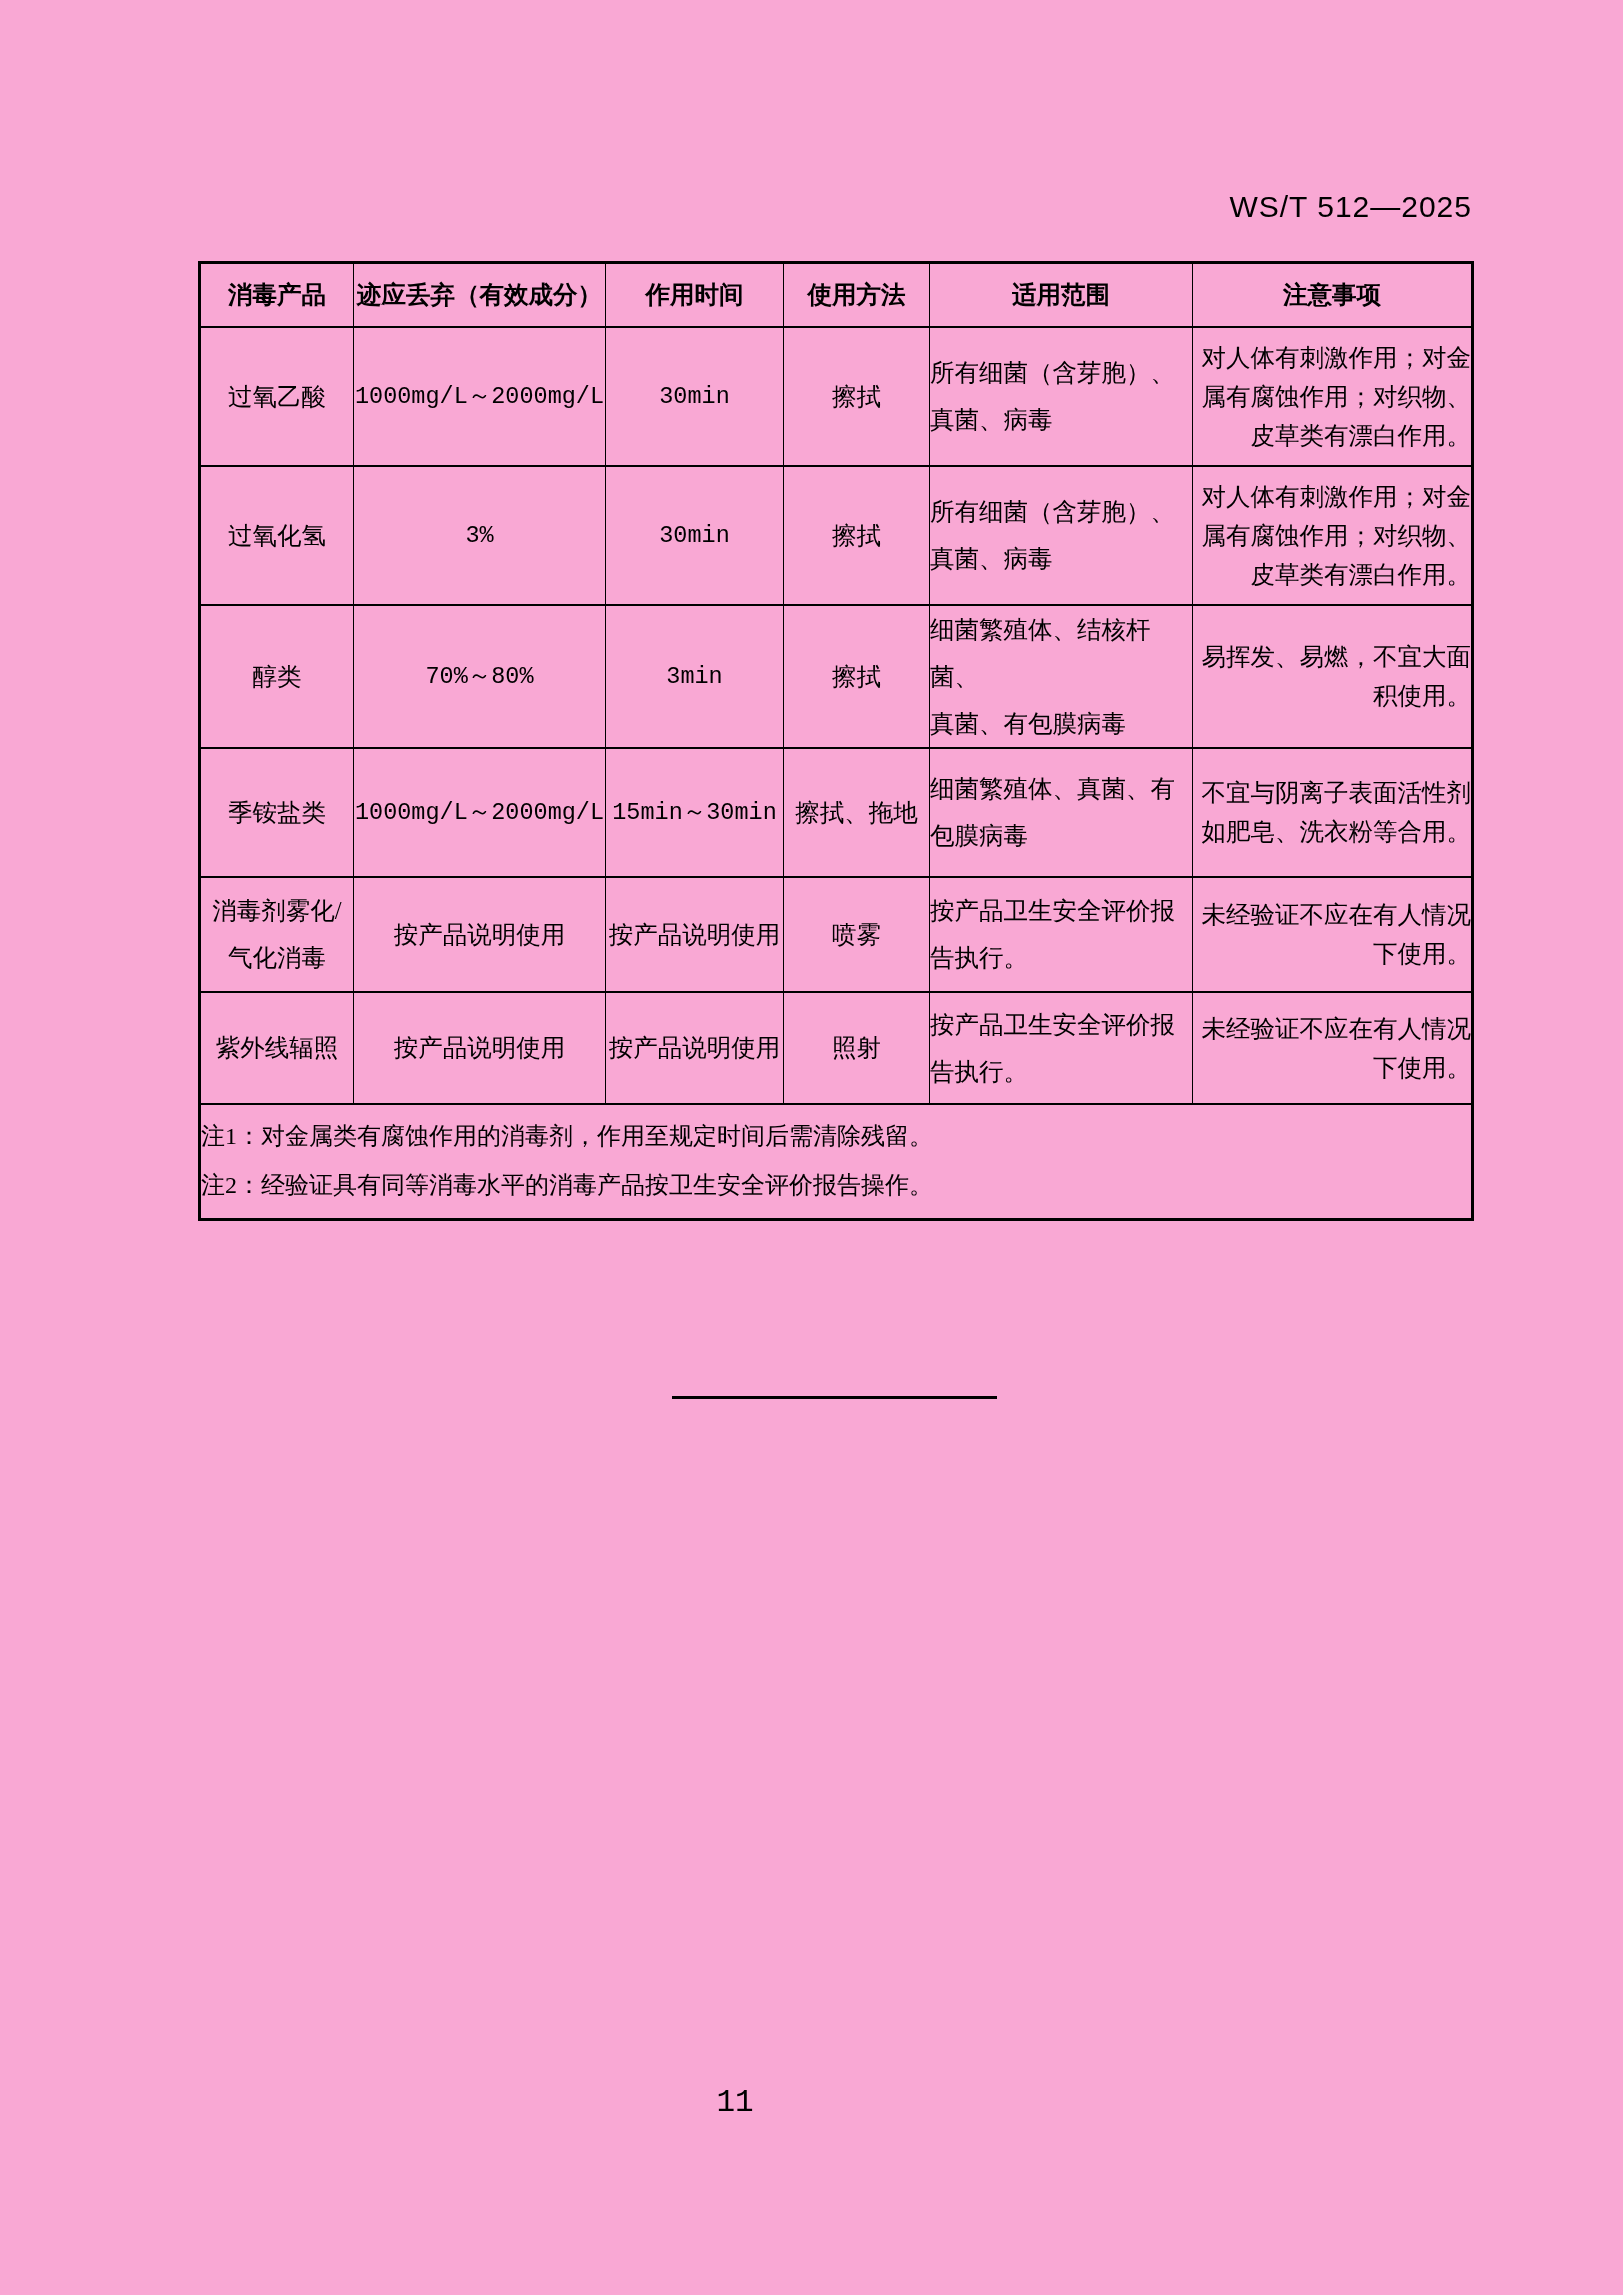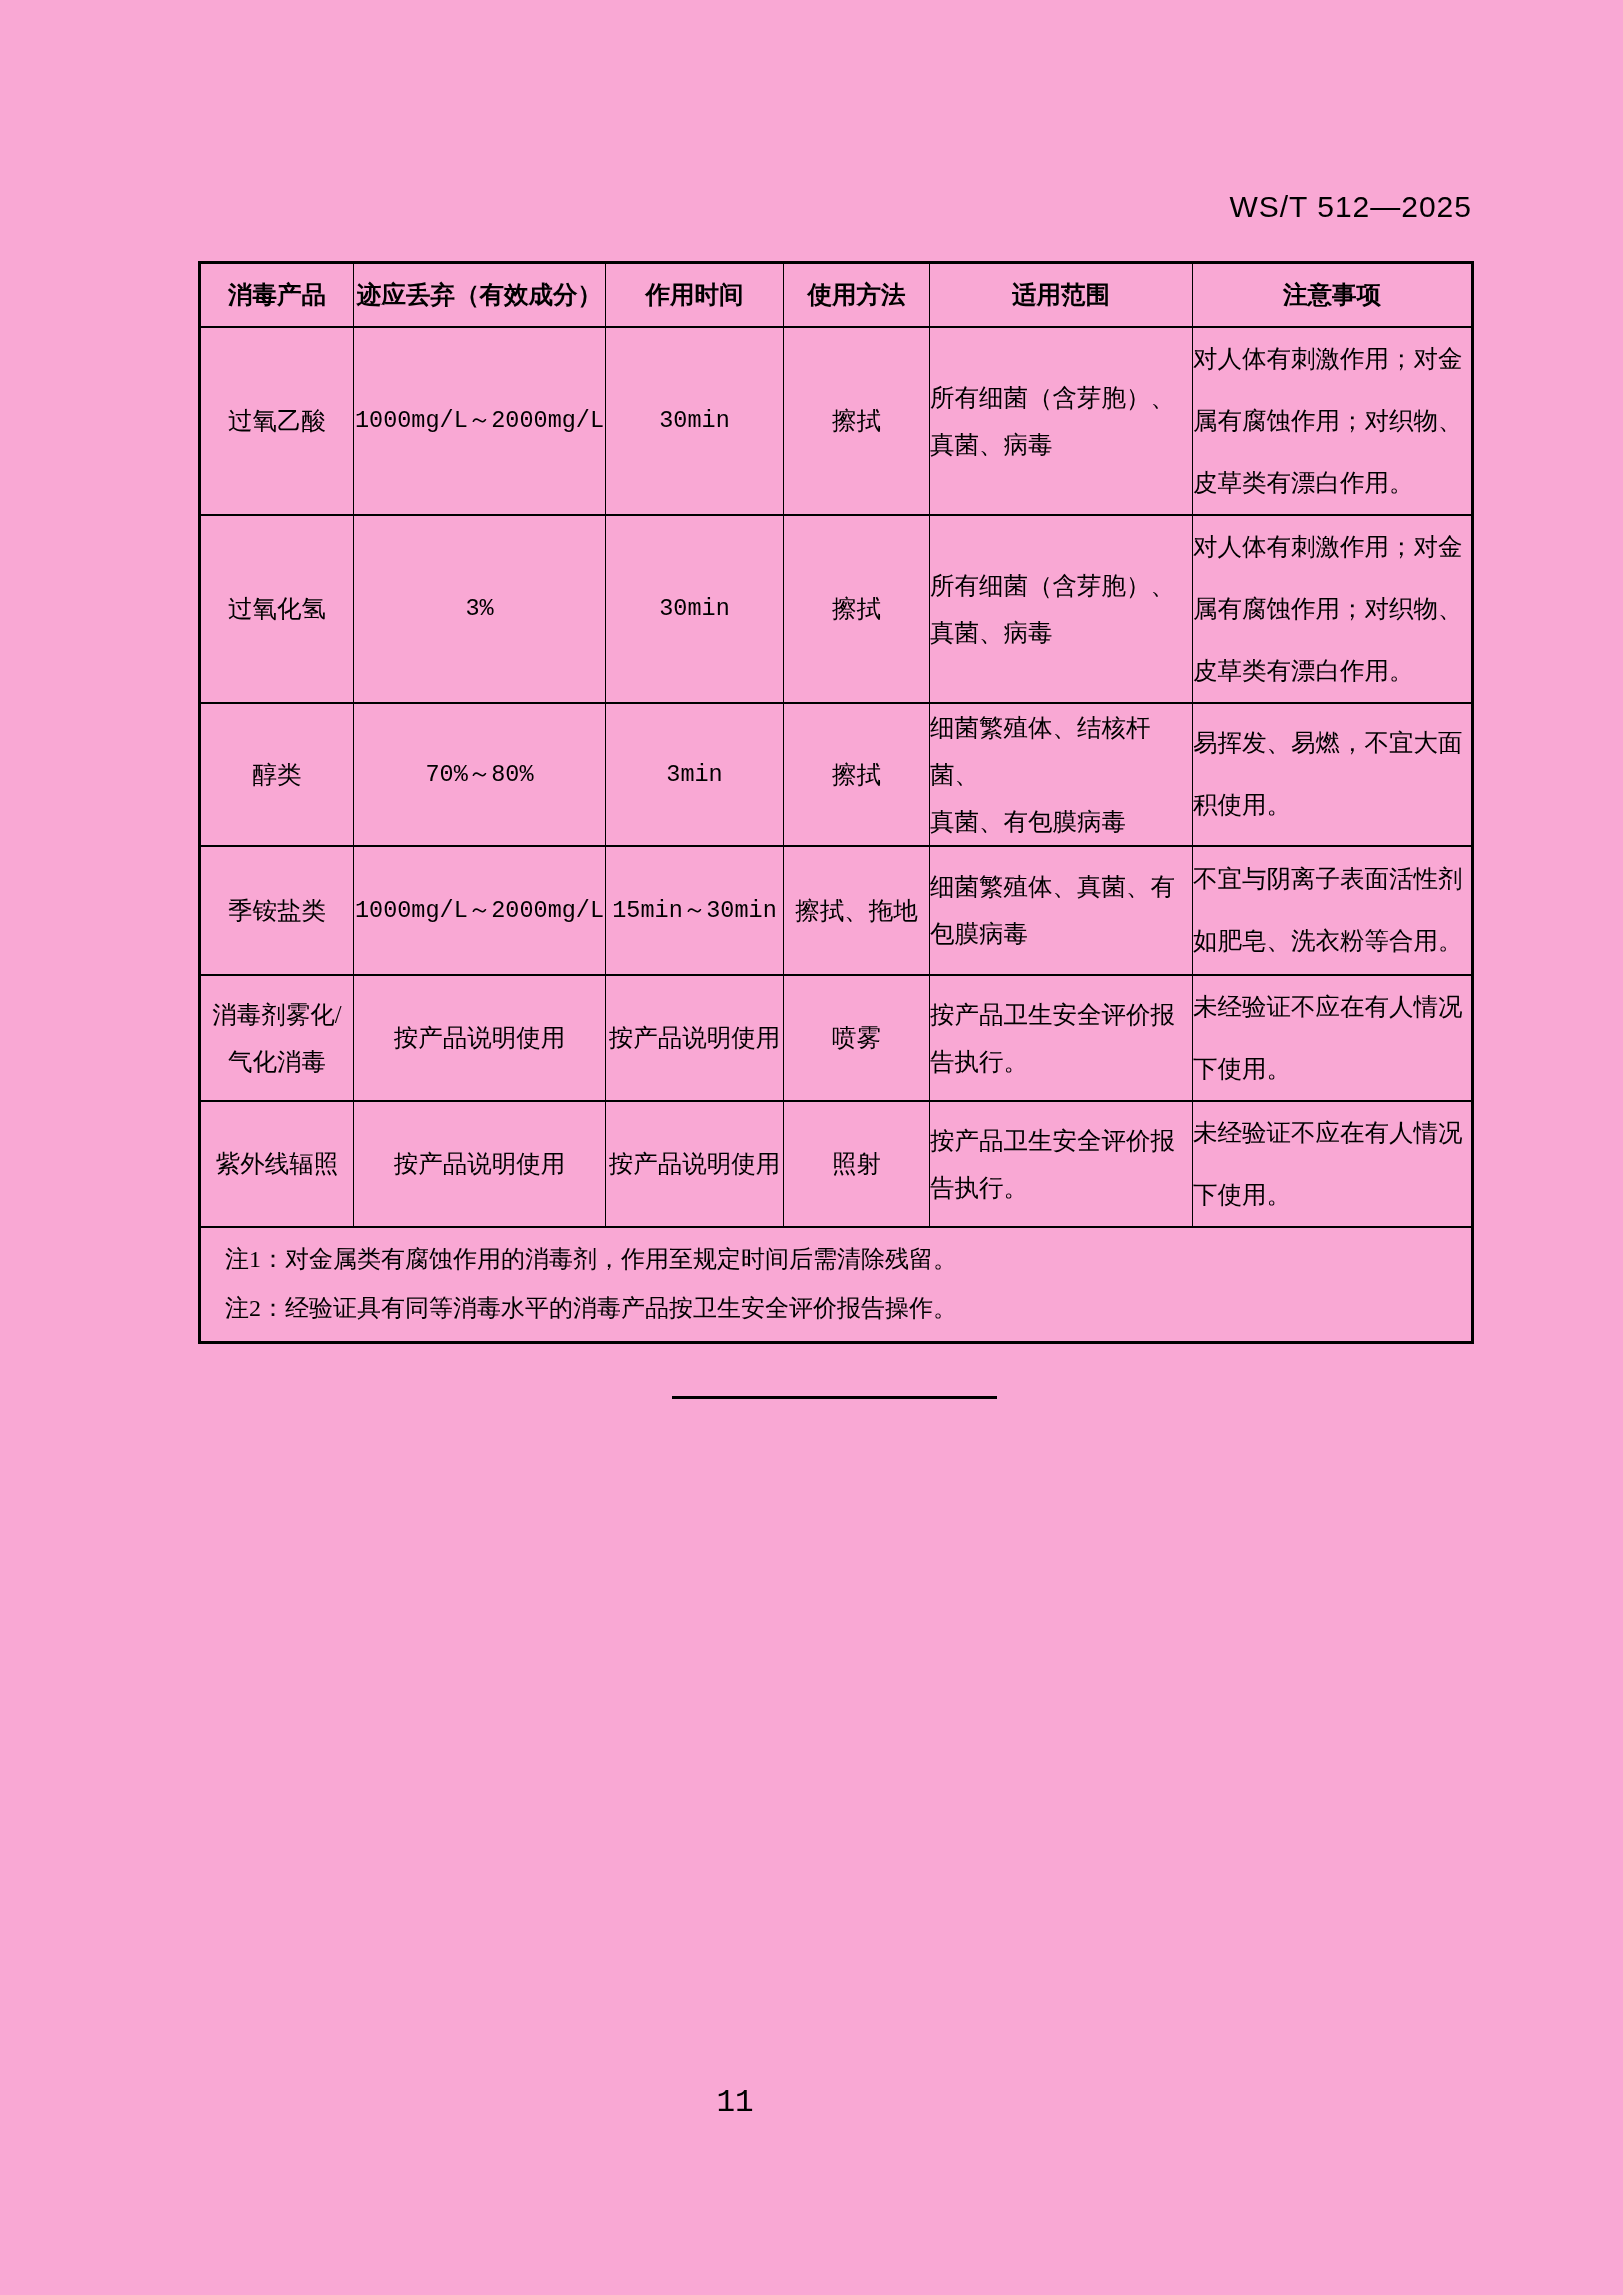--- a/index.html
+++ b/index.html
@@ -74,35 +74,34 @@
     font-family: "Liberation Mono", "DejaVu Sans Mono", monospace;
     font-size: 23.5px;
   }
   td.left-cell {
     text-align: left;
     white-space: pre-line;
     line-height: 47px;
     padding: 0 4.1px;
   }
   td.caution-cell {
-    text-align: left;
+    text-align: right;
     white-space: pre-line;
-    line-height: 62px;
+    line-height: 39px;
     padding: 0 2.6px;
     margin-left: 16px;
   }
   td.notes-cell {
     vertical-align: top;
     padding: 21.5px 10.2px 0 43px;
     font-size: 24px;
   }
   .footnote-line {
     line-height: 49px;
     white-space: nowrap;
-    padding-left: 24px;
   }
   .end-rule {
     position: absolute;
     left: 672px;
     top: 1396px;
     width: 325px;
     height: 3.1px;
     background: #000000;
   }
   .page-number {

